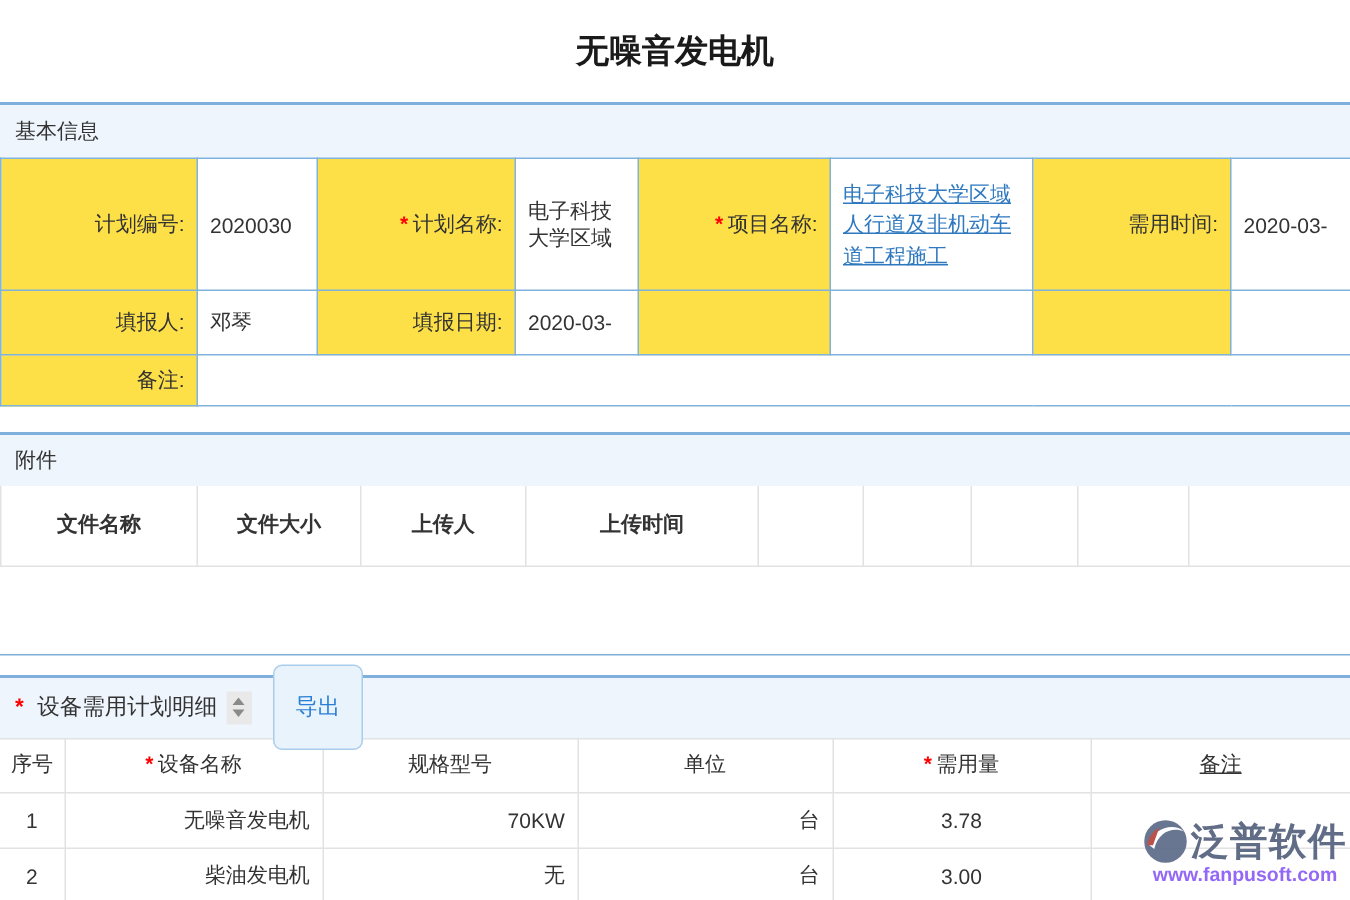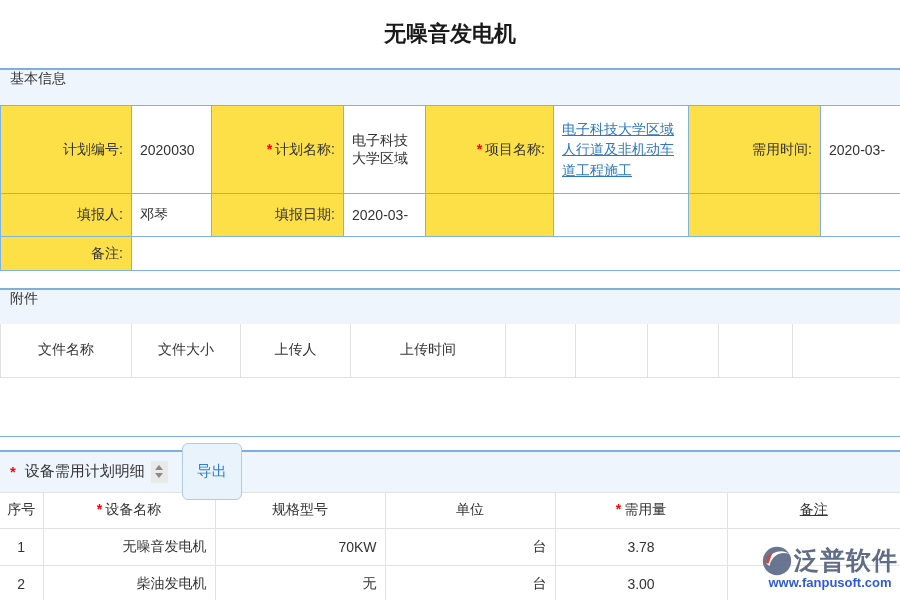--- a/index.html
+++ b/index.html
@@ -16,21 +16,21 @@
     height: 68px;
     display: flex; align-items: center; justify-content: center;
     font-size: 22px; font-weight: bold; color: #1a1a1a;
   }
 
   
   .section-bar {
     background: #eef5fd;
     border-top: 2px solid #7fb0dc;
     height: 37px;
-    display: flex; align-items: flex-start;
+    display: flex; align-items: center;
     padding-left: 10px;
     color: #333;
   }
 
   
   table { border-collapse: collapse; table-layout: fixed; width: 900px; }
   .basic-table td {
     border: 1px solid #7fb2de;
     padding: 2px 8px;
     vertical-align: middle;
@@ -44,21 +44,21 @@
   .basic-table .val { background: #fff; text-align: left; }
   .req { color: #ff0000; font-weight: bold; margin-right: 3px; }
   a.project-link { color: #2e79bf; text-decoration: underline; line-height: 1.45; }
 
   
   .attach-section { margin-top: 17px; border-bottom: 1px solid #7fb0dc; }
   .attach-table th {
     border: 1px solid #e2e2e2;
     border-top: none;
     height: 53px;
-    font-weight: normal;
+    font-weight: bold;
     font-size: 14px; color: #333;
     text-align: center;
     background: #fff;
   }
   .attach-table th:last-child { border-right: none; }
   .attach-body-space { height: 58px; background: #fff; }
 
   
   .details-section { margin-top: 13px; }
   .details-bar {
@@ -118,21 +118,21 @@
     text-align: center;
   }
   .wm-row { display: flex; align-items: center; gap: 2px; }
   .wm-brand {
     font-size: 25px; font-weight: bold;
     color: #54617c; white-space: nowrap;
     letter-spacing: 1px;
   }
   .wm-url {
     font-size: 13px; font-weight: bold;
-    color: #1d4ed8;
+    color: #8b5cf6;
     margin-top: -2px;
     text-align: center;
   }
 </style>
 </head>
 <body>
 
 <div class="page-title">无噪音发电机</div>
 
 <div>

